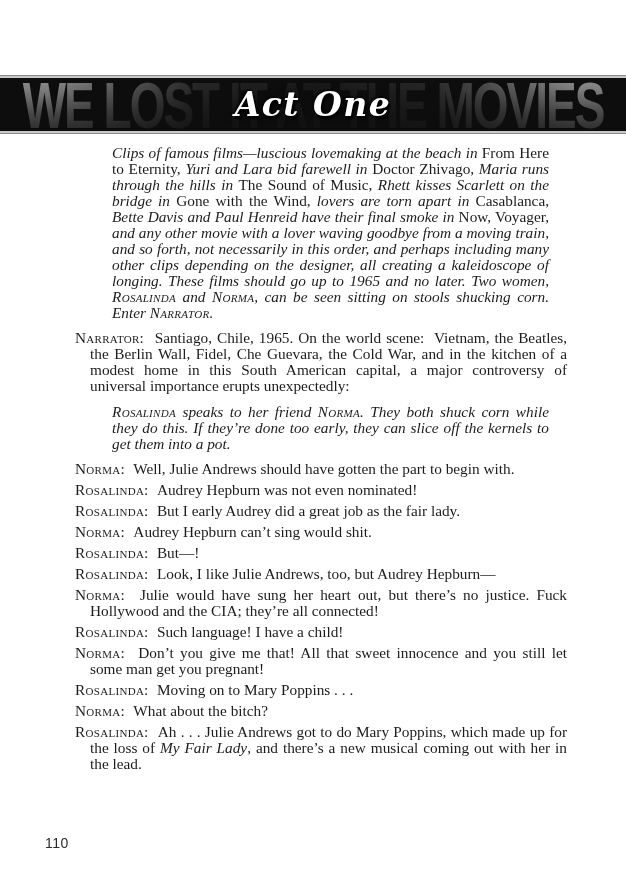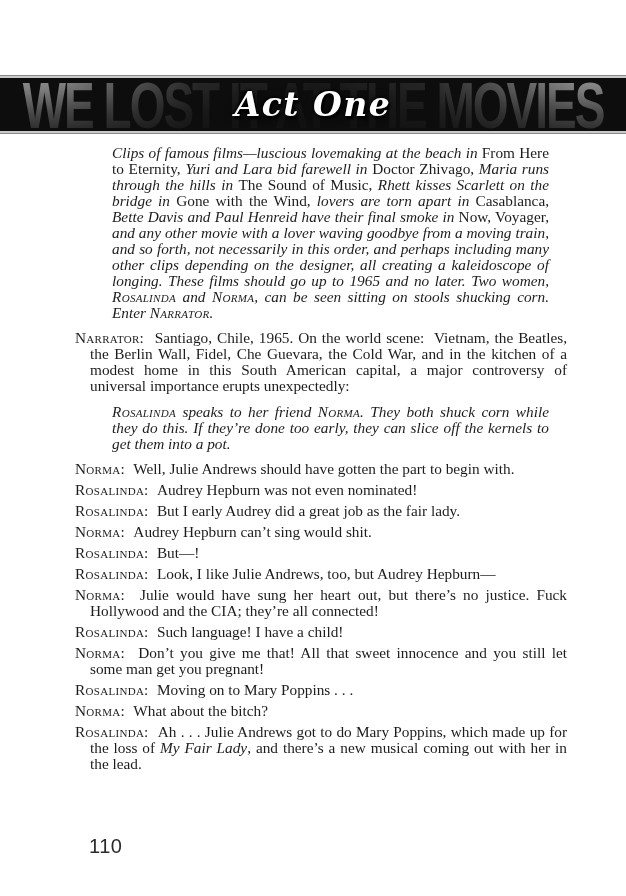--- a/index.html
+++ b/index.html
@@ -77,24 +77,23 @@
     text-indent:-15px;
   }
   .it { font-style:italic; }
   .sc { font-variant:small-caps; letter-spacing:0.3px; }
 
   
   .page-number {
     position:absolute;
     left:45px; top:835px;
     font-family:"Liberation Sans", sans-serif;
-    font-size:20px;
+    font-size:14px;
     letter-spacing:0.5px;
     color:#2b2b2b;
-    margin-left:44px;
   }
 </style>
 </head>
 <body>
 
 <div class="book-page">
 
   <header class="banner">
     <div class="banner-letters">WE LOST IT AT THE MOVIES</div>
     <div class="banner-shade"></div>

